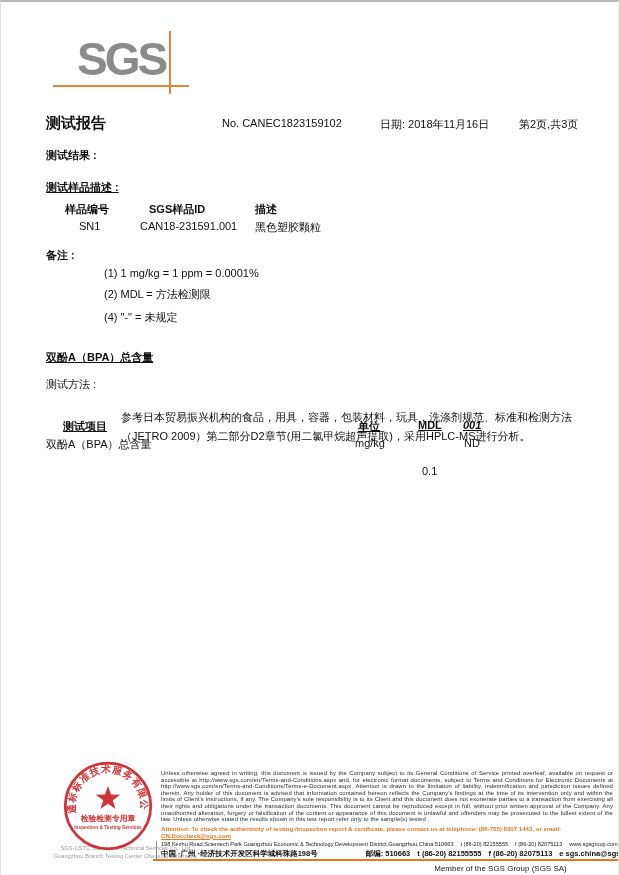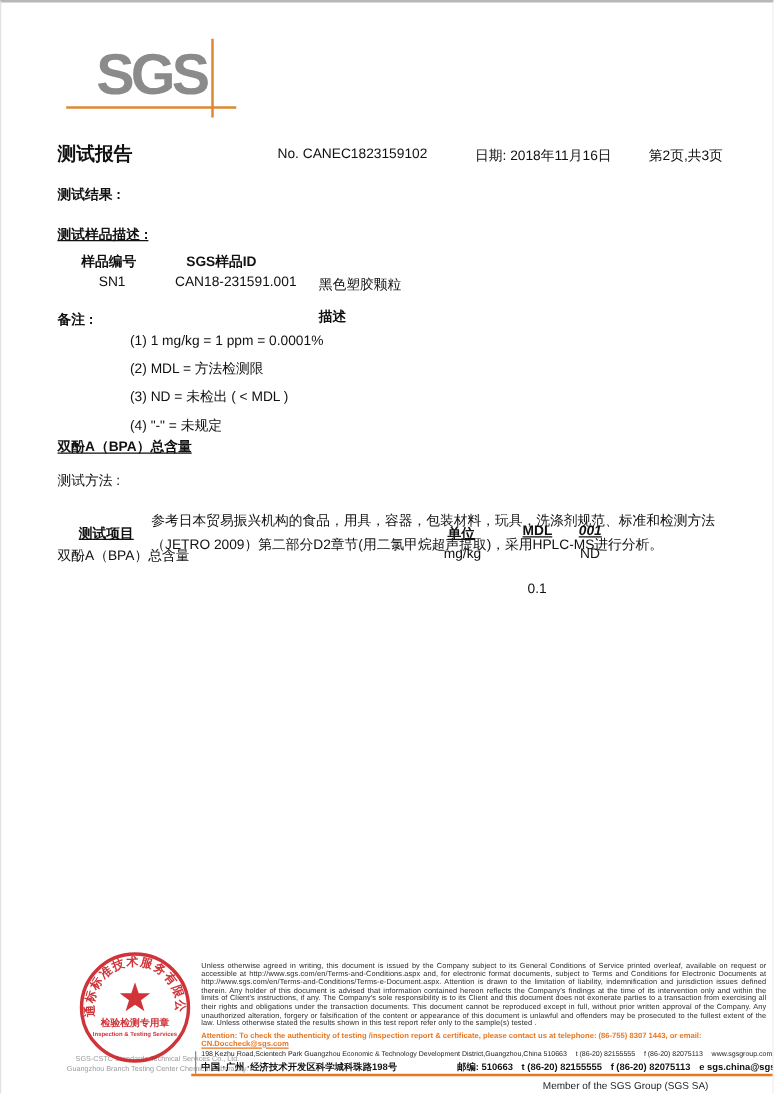--- a/index.html
+++ b/index.html
@@ -84,33 +84,32 @@
     <span class="abs hdr-txt" style="left:518px; top:3px;">第2页,共3页</span>
   </div>
 
   <span class="abs txt b" style="left:45px; top:146px;">测试结果 :</span>
 
   <span class="abs txt b u" style="left:45px; top:178px;">测试样品描述 :</span>
 
   <div class="abs" style="left:0; top:200px; width:619px; height:40px;">
     <span class="abs txt b" style="left:64px; top:0;">样品编号</span>
     <span class="abs txt b" style="left:148px; top:0;">SGS样品ID</span>
-    <span class="abs txt b" style="left:254px; top:0;margin-top:44px;">描述</span>
+    <span class="abs txt b" style="left:254px; top:0;">描述</span>
     <div>
       <span class="abs txt" style="left:78px; top:18px;">SN1</span>
       <span class="abs txt" style="left:139px; top:18px;">CAN18-231591.001</span>
       <span class="abs txt" style="left:254px; top:18px;">黑色塑胶颗粒</span>
     </div>
   </div>
 
   <span class="abs txt b" style="left:45px; top:246px;">备注 :</span>
   <div class="abs" style="left:103px; top:265px; width:420px;">
     <div class="note-line">(1) 1 mg/kg = 1 ppm = 0.0001%</div>
     <div class="note-line">(2) MDL = 方法检测限</div>
-    <div class="note-line">(3) ND = 未检出 ( &lt; MDL )</div>
     <div class="note-line">(4) "-" = 未规定</div>
   </div>
 
   <span class="abs txt b u" style="left:45px; top:348px;">双酚A（BPA）总含量</span>
 
   <span class="abs txt" style="left:45px; top:375px;">测试方法 :</span>
   <div class="abs method-text" style="left:120px; top:374px;">参考日本贸易振兴机构的食品，用具，容器，包装材料，玩具，洗涤剂规范、标准和检测方法（JETRO 2009）第二部分D2章节(用二氯甲烷超声提取)，采用HPLC-MS进行分析。</div>
 
   <div class="abs" style="left:0; top:417px; width:619px; height:42px;">
     <span class="abs txt b u" style="left:62px; top:0;">测试项目</span>

